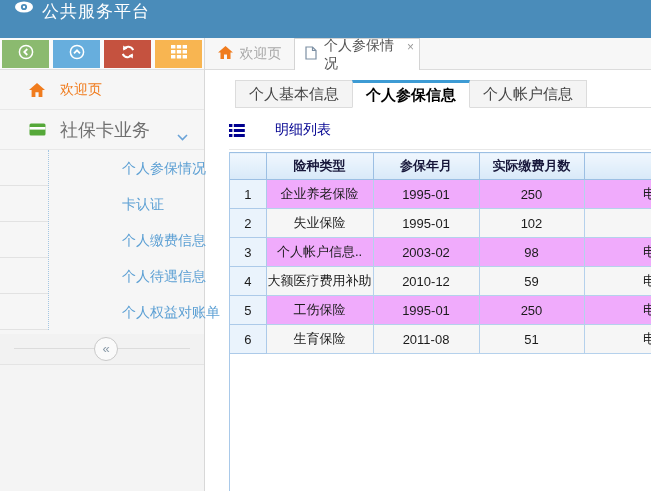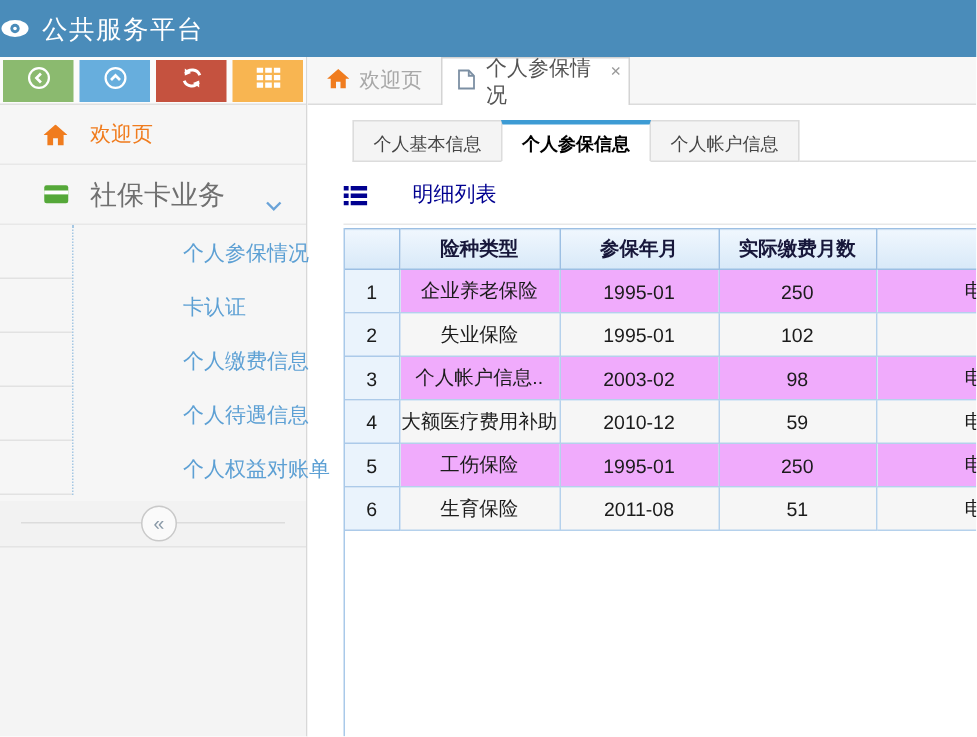--- a/index.html
+++ b/index.html
@@ -5,21 +5,21 @@
   html,body{margin:0;padding:0;}
   body{
     width:651px;height:491px;overflow:hidden;position:relative;
     font-family:"Liberation Sans","DejaVu Sans",sans-serif;
     background:#fff;color:#222;font-size:13px;
     -webkit-font-smoothing:antialiased;
   }
   
   .app-header{
     height:38px;background:#4a8cba;color:#fff;
-    display:flex;align-items:center;box-sizing:border-box;
+    display:flex;align-items:flex-start;padding-left:14px;box-sizing:border-box;
   }
   .app-header .eye{display:flex;align-items:center;margin-right:8px;}
   .app-title{font-size:17px;letter-spacing:1px;}
   
   .main-row{display:flex;height:453px;}
   
   .sidebar{
     width:204px;min-width:204px;background:#f6f6f6;
     border-right:1px solid #d8d8d8;display:flex;flex-direction:column;box-sizing:content-box;
   }
@@ -89,22 +89,22 @@
   .ttab-close{
     position:absolute;top:2px;right:5px;font-size:12px;color:#9a9a9a;line-height:12px;cursor:pointer;
   }
   
   .inner-tabs{
     margin:5px 0 0 30px;height:32px;border-bottom:1px solid #dcdcdc;
     display:flex;align-items:flex-end;
   }
   .itab{
     box-sizing:border-box;height:28px;line-height:30px;padding:0 13px;
-    background:#f4f4f4;border:1px solid #dcdcdc;color:#444;font-size:12px;
-    cursor:pointer;margin-bottom:-1px;
+    background:#f4f4f4;border:1px solid #dcdcdc;color:#444;font-size:15px;
+    cursor:pointer;margin-bottom:-1px;font-family:Liberation Mono, monospace;
   }
   .itab + .itab{margin-left:-1px;}
   .itab-active{
     background:#fff;border-top:3px solid #3d9bd4;border-bottom:1px solid #fff;
     line-height:27px;color:#000000;font-weight:bold;z-index:2;position:relative;
   }
   
   .section-title{
     margin:11px 0 0 24px;height:22px;display:flex;align-items:center;
     color:#000090;font-size:14px;gap:24px;

